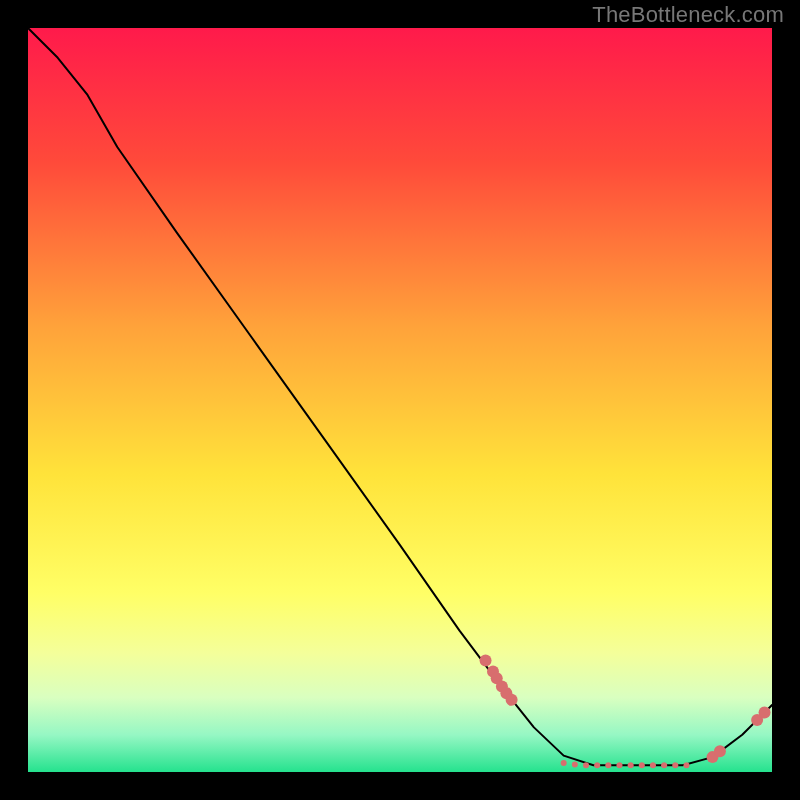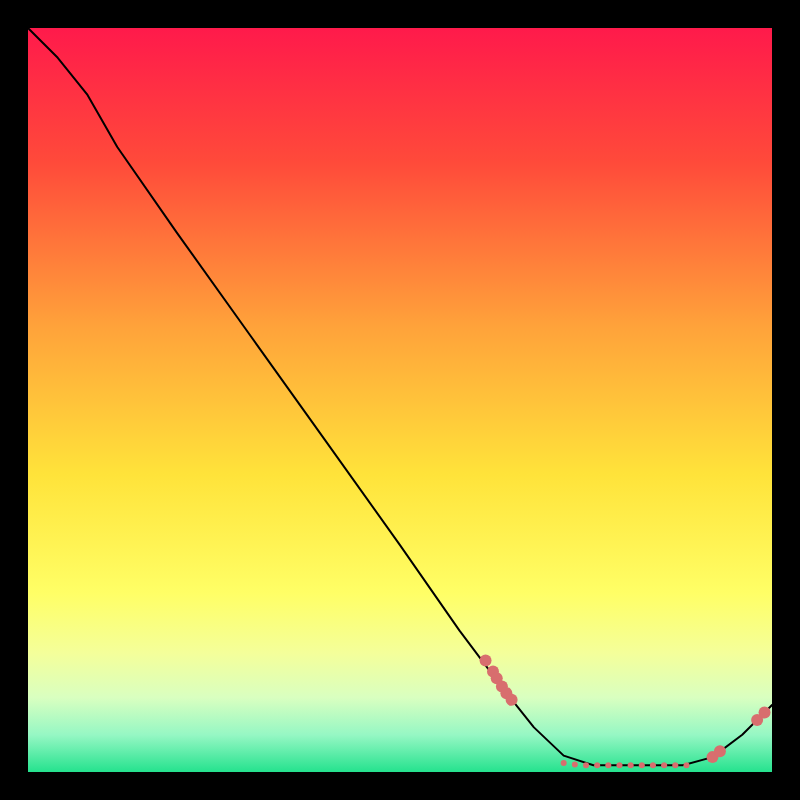--- a/index.html
+++ b/index.html
@@ -34,20 +34,21 @@
     height: 744px;
   }
   .plot svg {
     display: block;
   }
 </style>
 </head>
 <body>
 
 <div class="frame">
+  <div class="watermark">TheBottleneck.com</div>
 
   <div class="plot">
     <svg id="chart-svg" width="744" height="744" viewBox="0 0 744 744">
       <defs>
         <linearGradient id="bg-grad" x1="0" y1="0" x2="0" y2="1">
             <stop offset="0%" stop-color="#ff1a4b"></stop>
             <stop offset="18%" stop-color="#ff4a3a"></stop>
             <stop offset="40%" stop-color="#ffa23a"></stop>
             <stop offset="60%" stop-color="#ffe33a"></stop>
             <stop offset="76%" stop-color="#ffff66"></stop>

